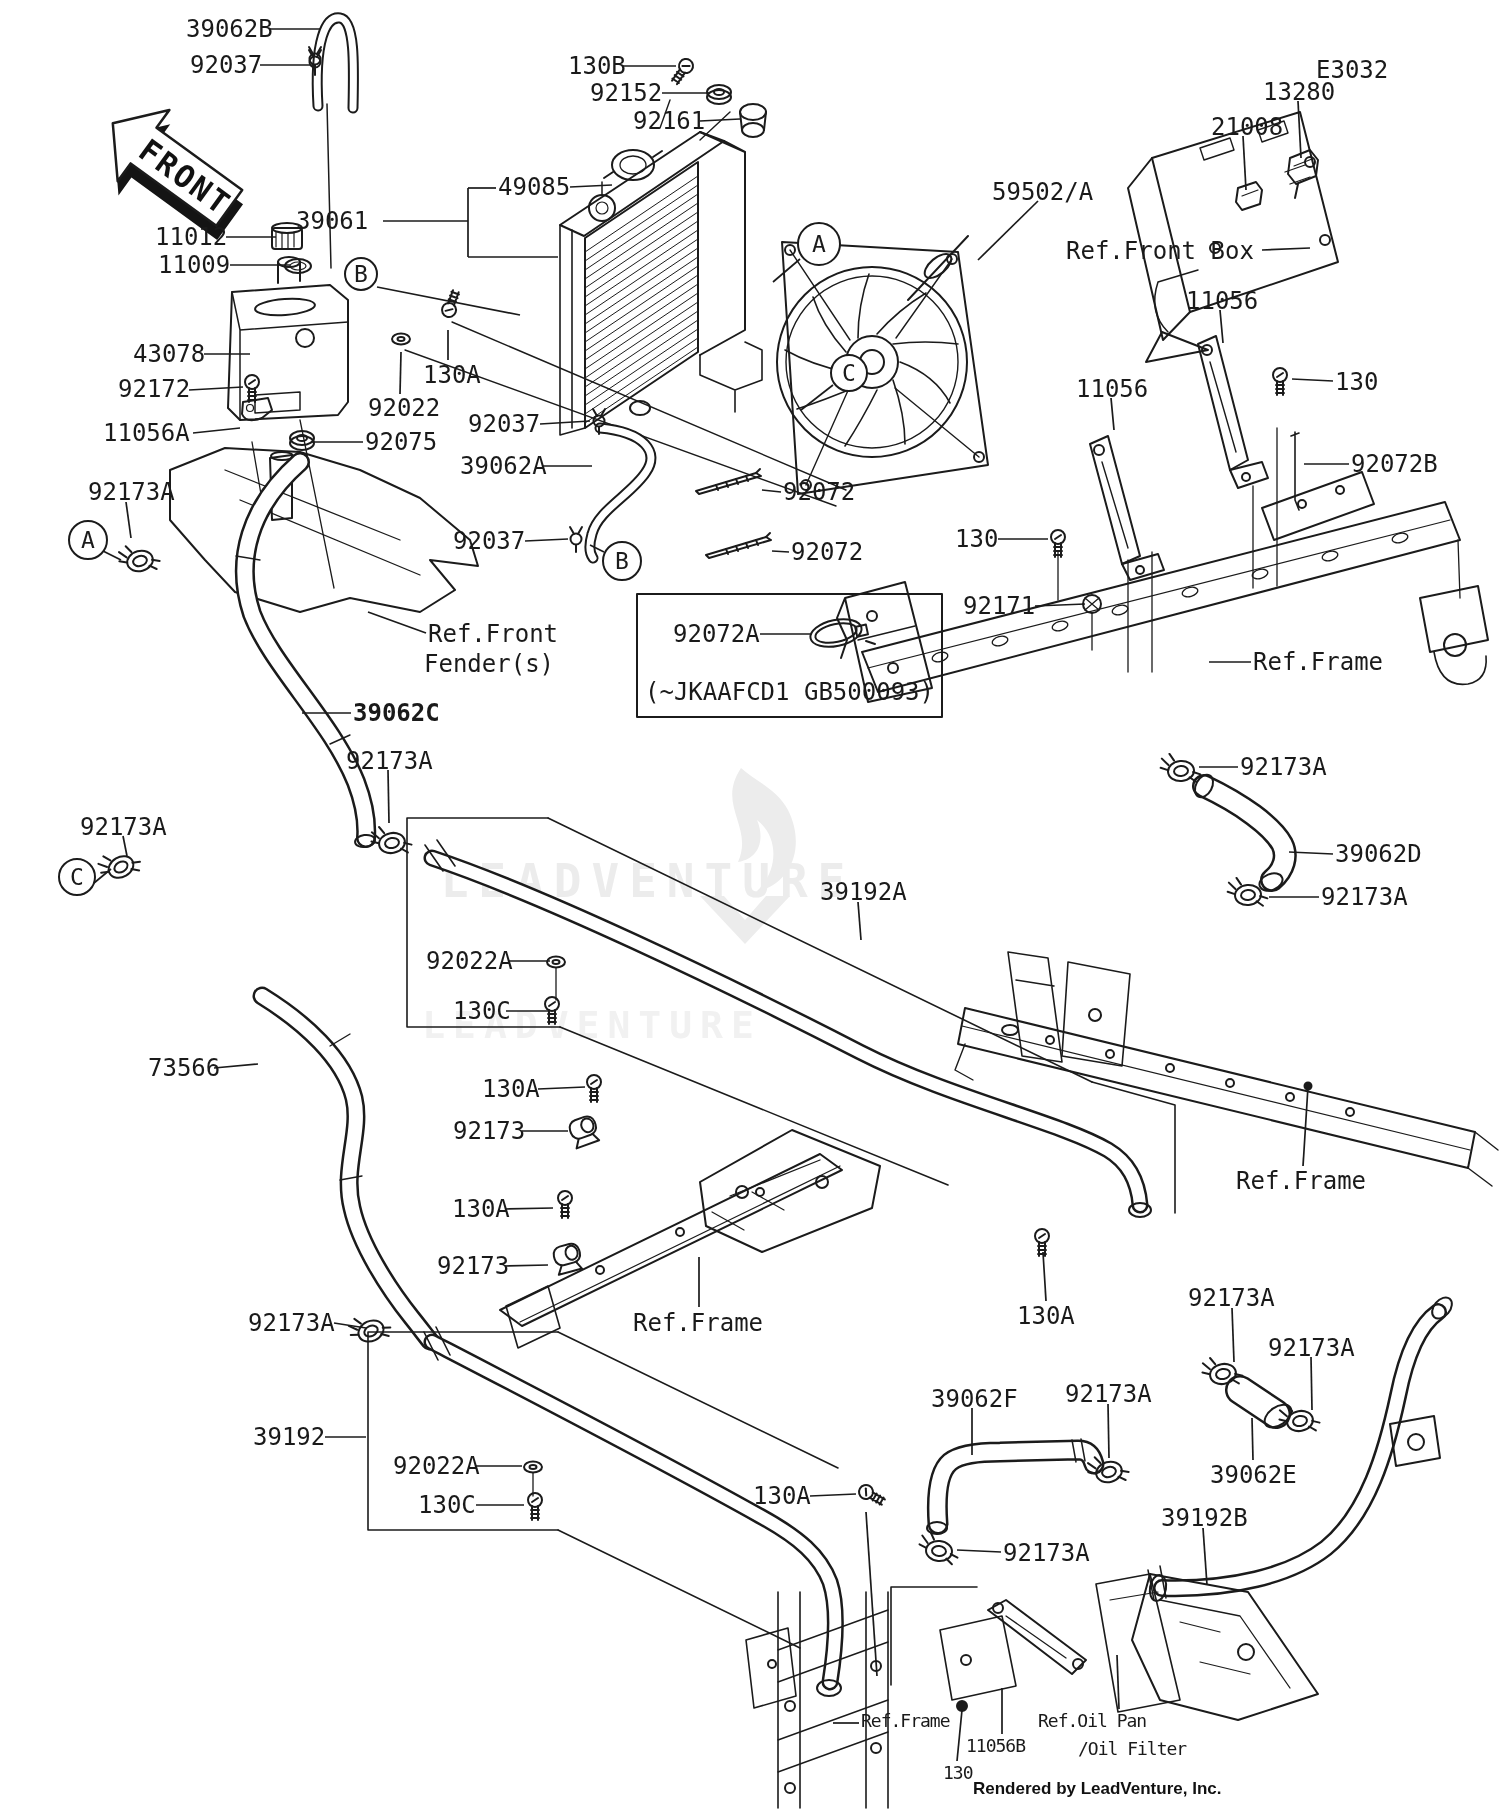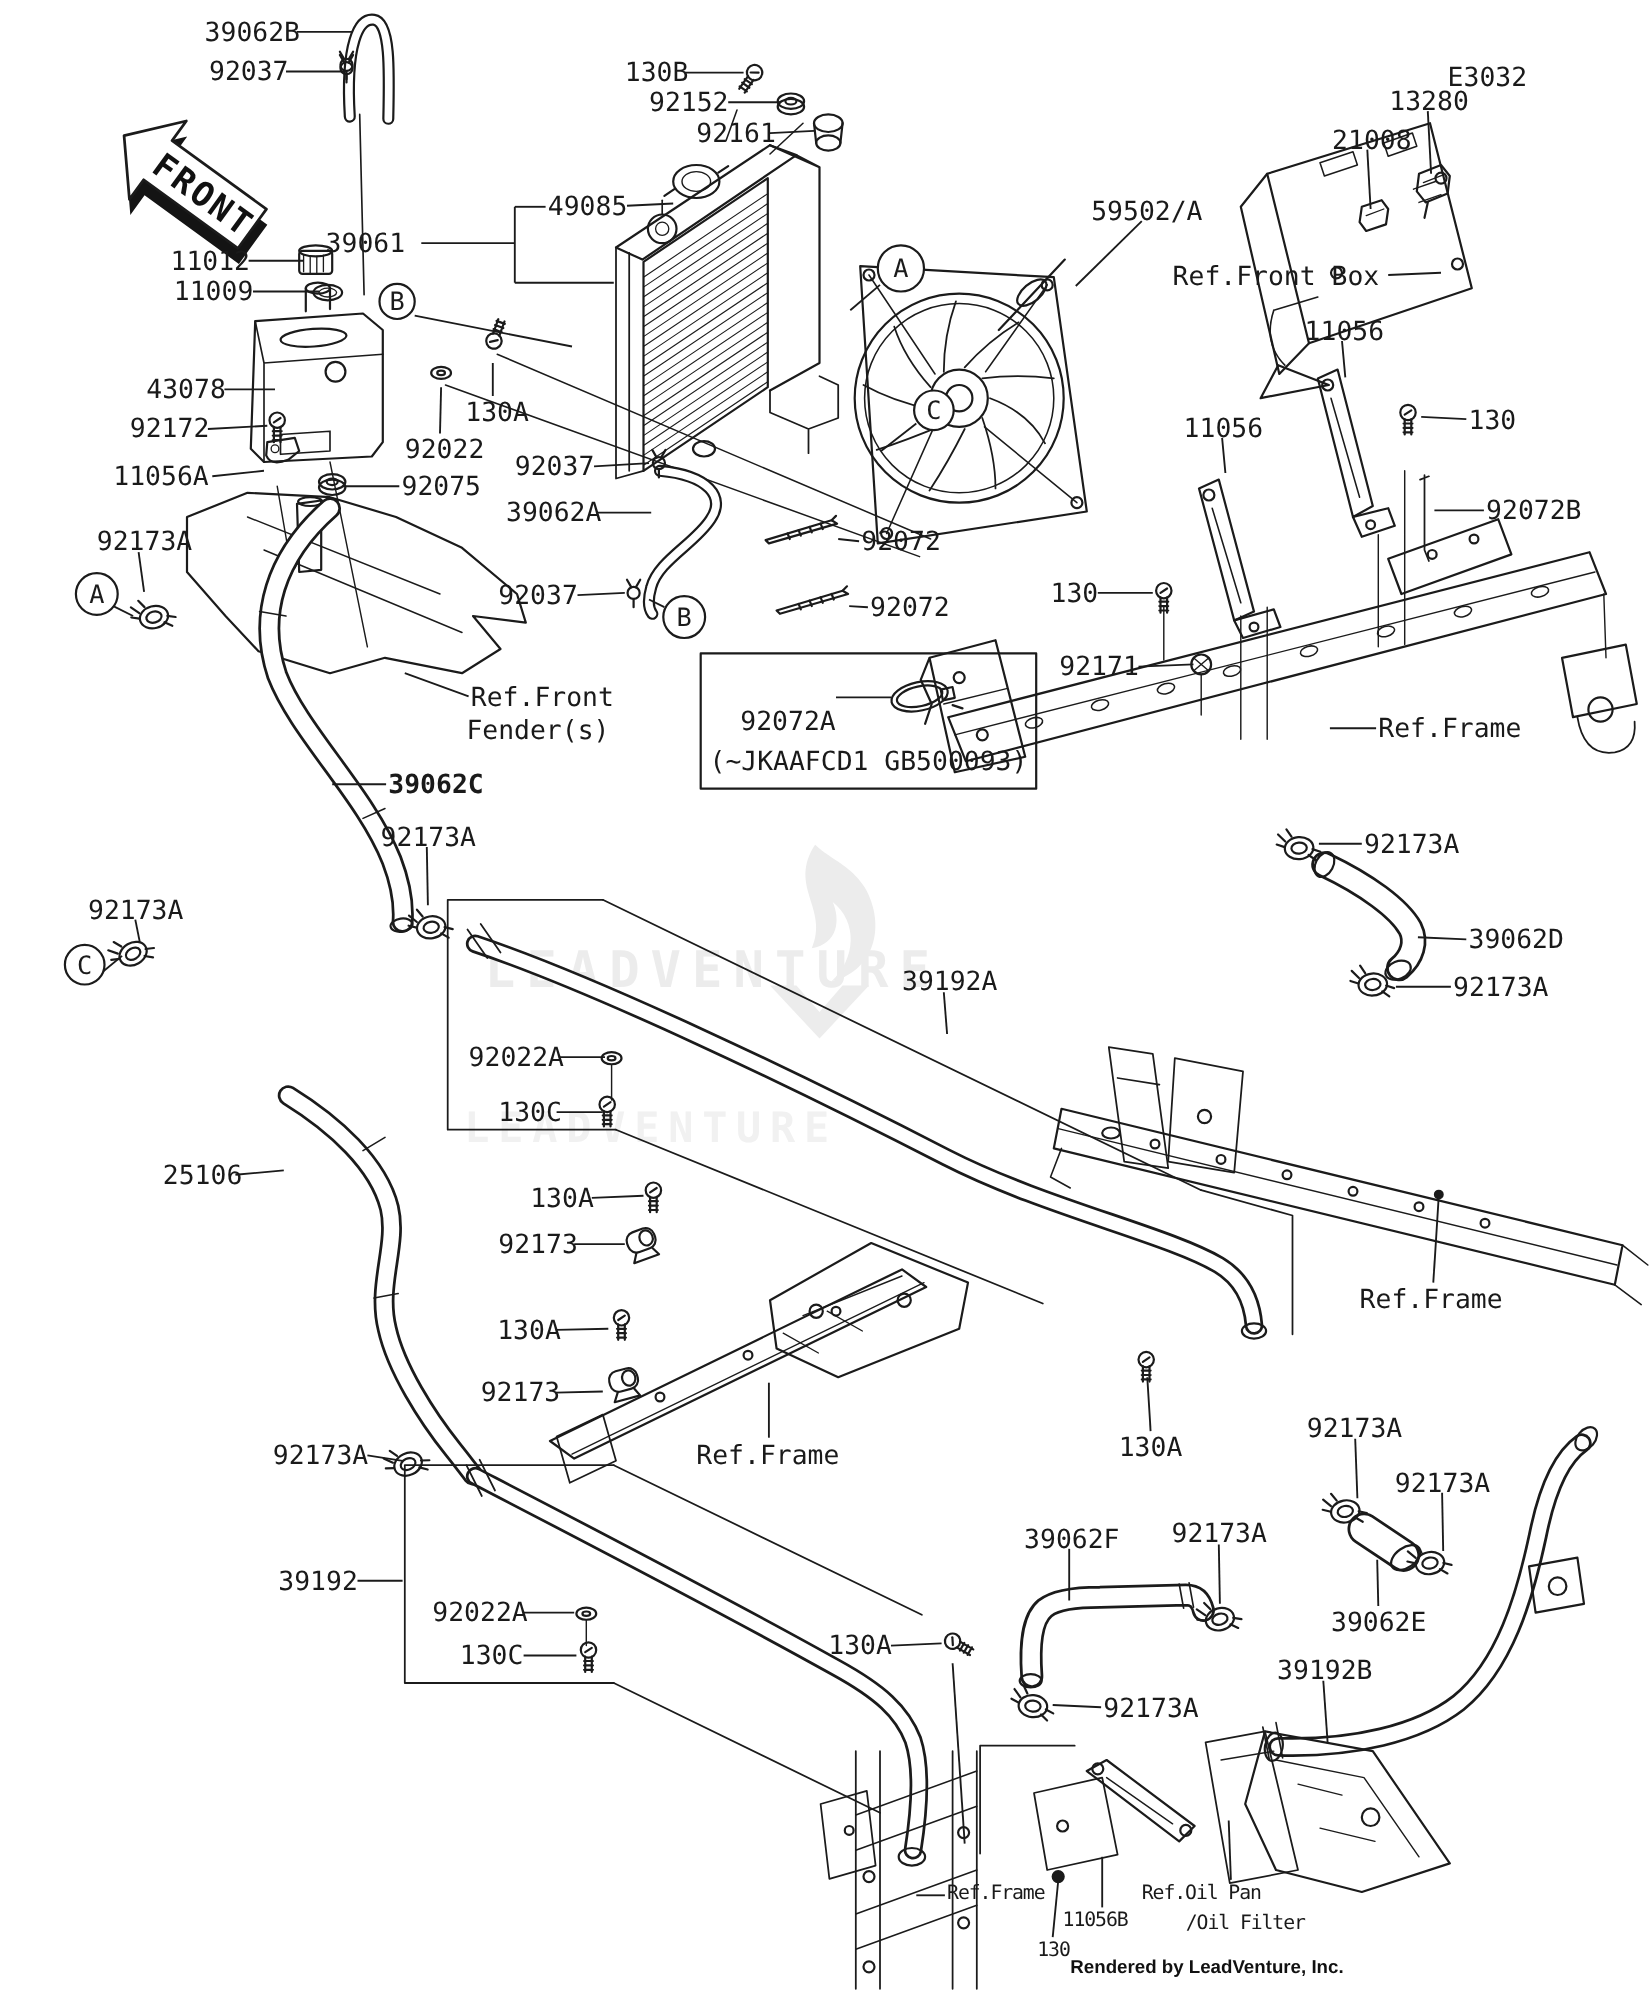--- a/index.html
+++ b/index.html
@@ -527,34 +527,34 @@
       <div class="plabel" style="left: 1066px; top: 238px;">Ref.Front Box</div>
       <div class="plabel" style="left: 1186px; top: 288px;">11056</div>
       <div class="plabel" style="left: 1335px; top: 369px;">130</div>
       <div class="plabel" style="left: 1351px; top: 451px;">92072B</div>
       <div class="plabel" style="left: 1076px; top: 376px;">11056</div>
       <div class="plabel" style="left: 955px; top: 526px;">130</div>
       <div class="plabel" style="left: 963px; top: 593px;">92171</div>
       <div class="plabel" style="left: 1253px; top: 649px;">Ref.Frame</div>
       <div class="plabel" style="left: 783px; top: 479px;">92072</div>
       <div class="plabel" style="left: 791px; top: 539px;">92072</div>
-      <div class="plabel" style="left: 673px; top: 643px;">92072A</div>
+      <div class="plabel" style="left: 673px; top: 621px;">92072A</div>
       <div class="plabel" style="left: 645px; top: 679px;">(~JKAAFCD1 GB500093)</div>
       <div class="plabel" style="left: 428px; top: 621px;">Ref.Front</div>
       <div class="plabel" style="left: 424px; top: 651px;">Fender(s)</div>
       <div class="plabel" style="left: 353px; top: 700px; font-weight: bold;">39062C</div>
       <div class="plabel" style="left: 346px; top: 748px;">92173A</div>
       <div class="plabel" style="left: 80px; top: 814px;">92173A</div>
       <div class="plabel" style="left: 1240px; top: 754px;">92173A</div>
       <div class="plabel" style="left: 1335px; top: 841px;">39062D</div>
       <div class="plabel" style="left: 1321px; top: 884px;">92173A</div>
       <div class="plabel" style="left: 820px; top: 879px;">39192A</div>
       <div class="plabel" style="left: 426px; top: 948px;">92022A</div>
       <div class="plabel" style="left: 453px; top: 998px;">130C</div>
-      <div class="plabel" style="left: 148px; top: 1055px;">25106</div>
+      <div class="plabel" style="left: 148px; top: 1055px;">73566</div>
       <div class="plabel" style="left: 482px; top: 1076px;">130A</div>
       <div class="plabel" style="left: 453px; top: 1118px;">92173</div>
       <div class="plabel" style="left: 452px; top: 1196px;">130A</div>
       <div class="plabel" style="left: 437px; top: 1253px;">92173</div>
       <div class="plabel" style="left: 633px; top: 1310px;">Ref.Frame</div>
       <div class="plabel" style="left: 1236px; top: 1168px;">Ref.Frame</div>
       <div class="plabel" style="left: 1017px; top: 1303px;">130A</div>
       <div class="plabel" style="left: 1188px; top: 1285px;">92173A</div>
       <div class="plabel" style="left: 1268px; top: 1335px;">92173A</div>
       <div class="plabel" style="left: 1065px; top: 1381px;">92173A</div>

